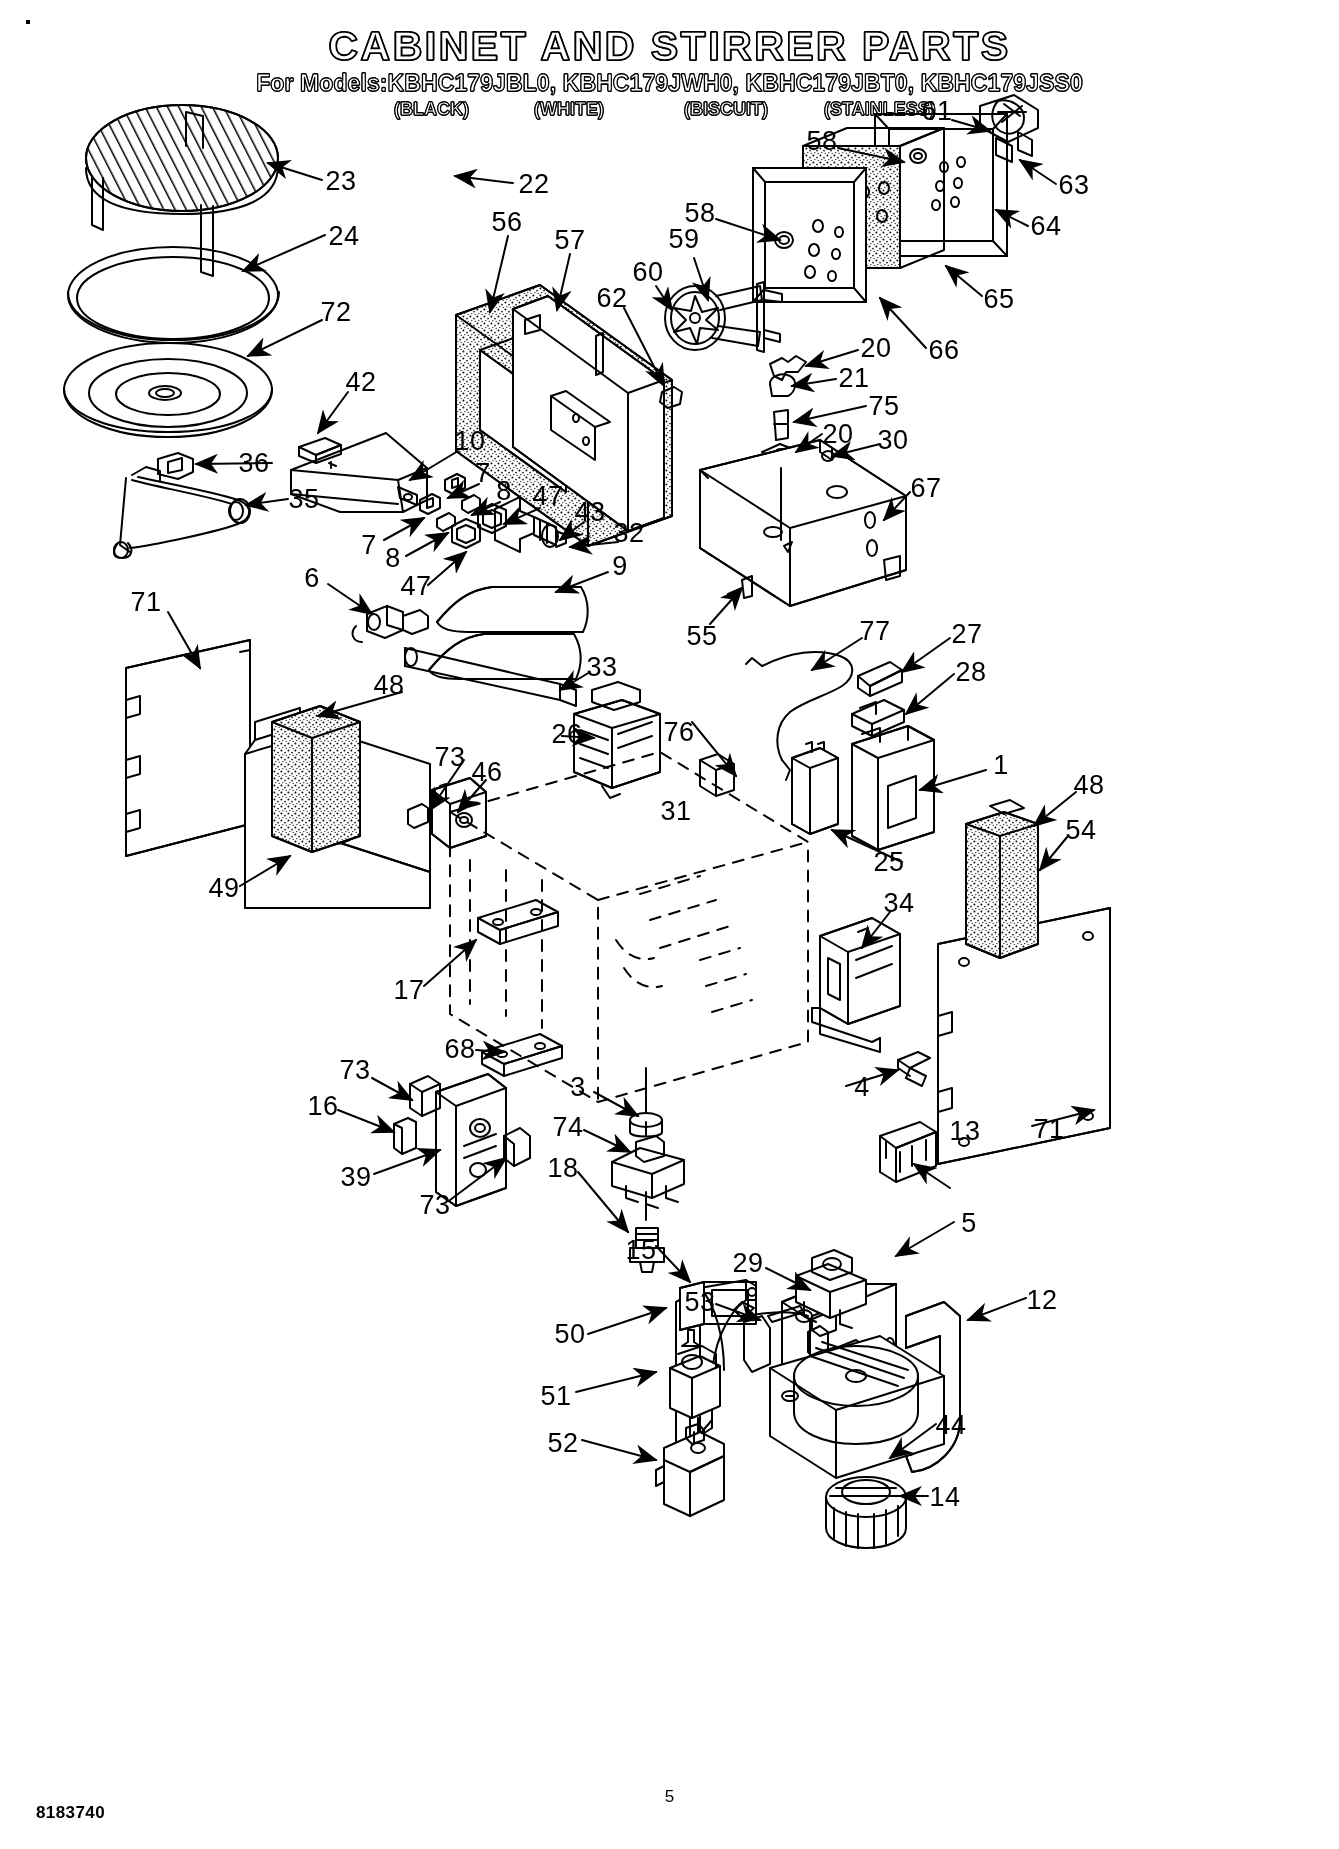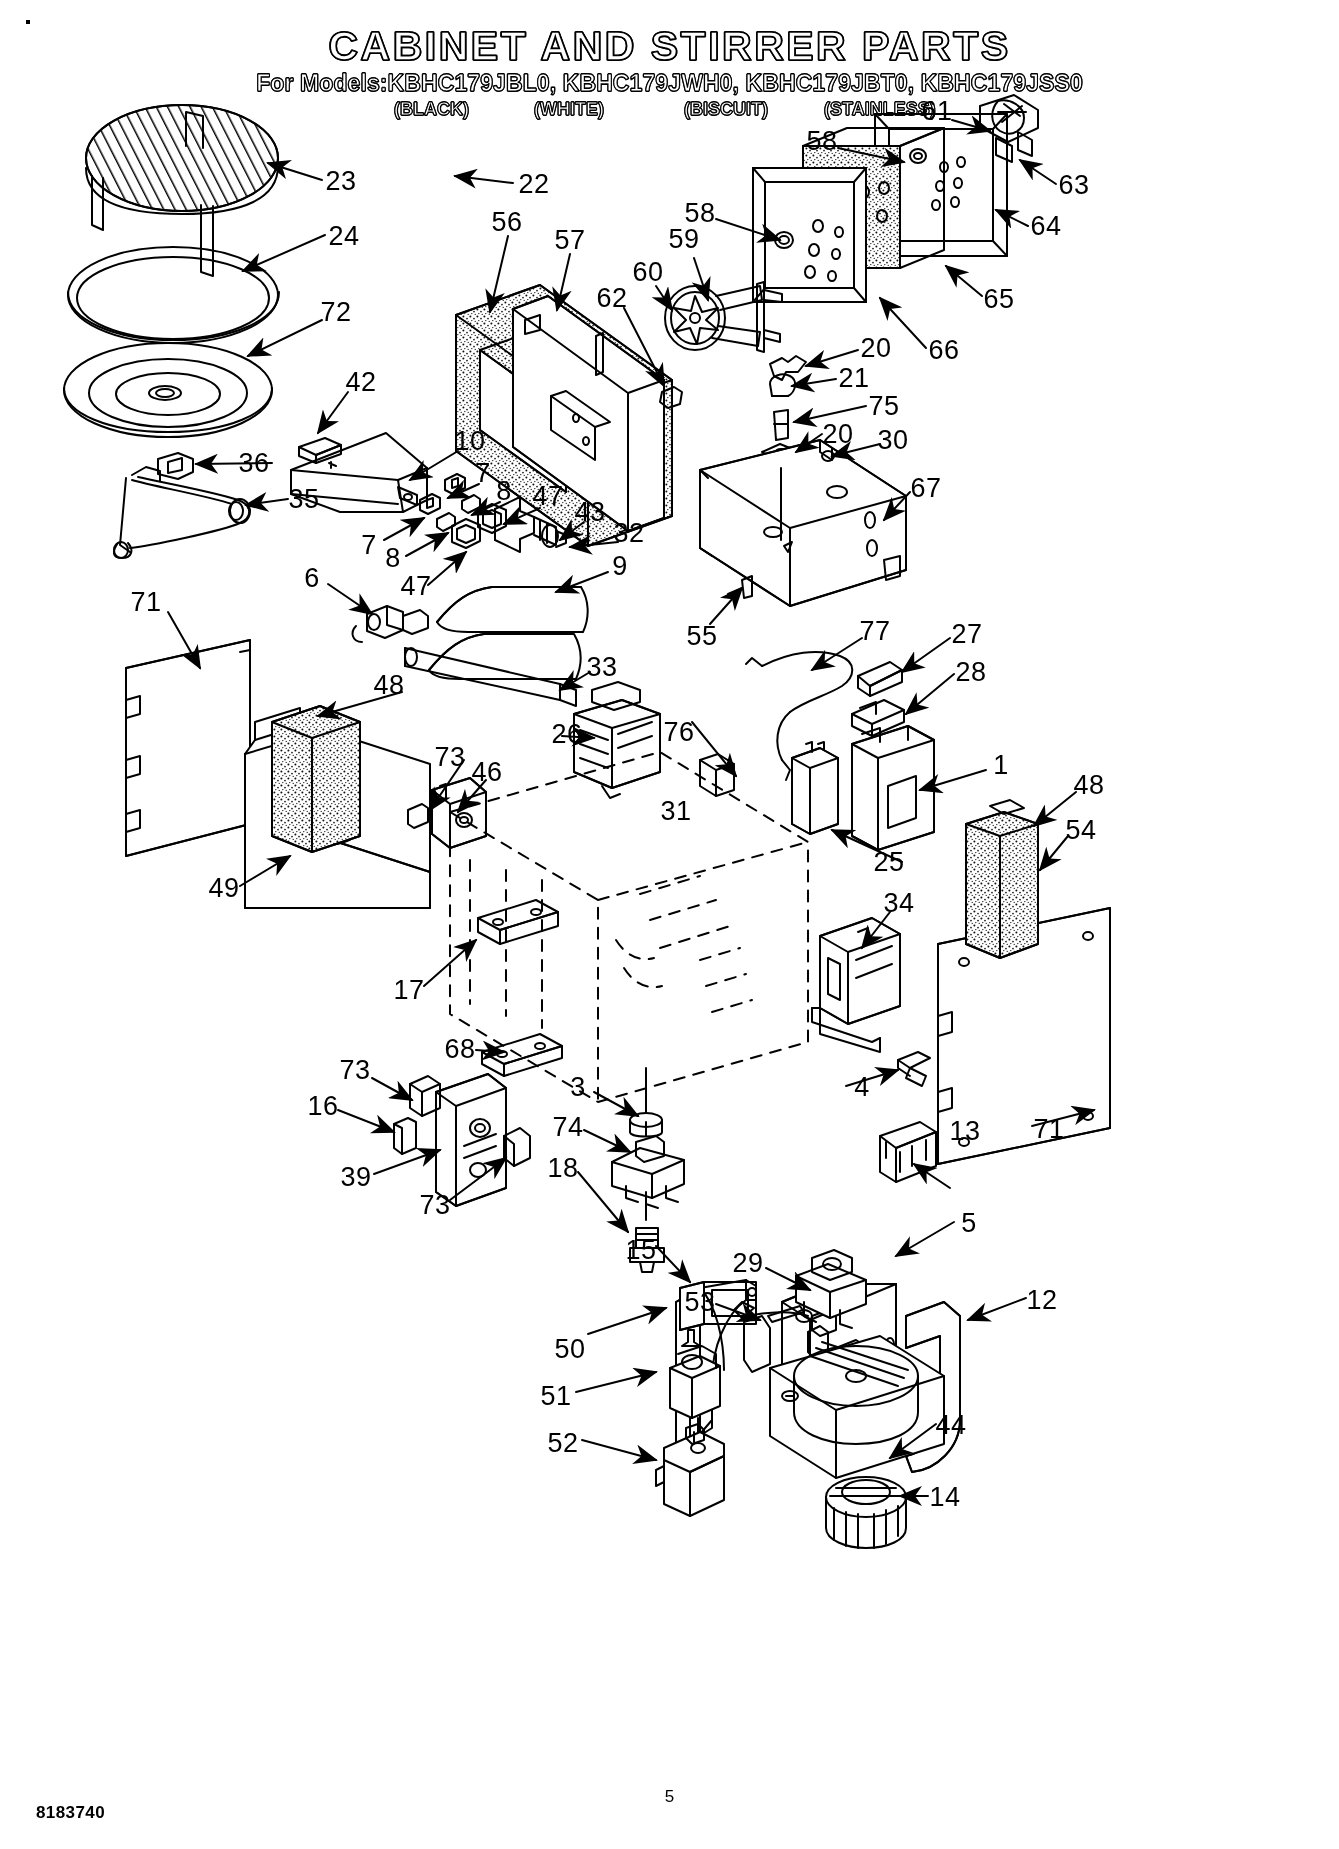--- a/index.html
+++ b/index.html
@@ -809,21 +809,21 @@
     <div class="callout" style="left: 568px; top: 1127px;">74</div>
     <div class="callout" style="left: 356px; top: 1177px;">39</div>
     <div class="callout" style="left: 435px; top: 1205px;">73</div>
     <div class="callout" style="left: 563px; top: 1168px;">18</div>
     <div class="callout" style="left: 965px; top: 1131px;">13</div>
     <div class="callout" style="left: 969px; top: 1223px;">5</div>
     <div class="callout" style="left: 641px; top: 1250px;">15</div>
     <div class="callout" style="left: 748px; top: 1263px; text-align: right;">29</div>
     <div class="callout" style="left: 1042px; top: 1300px;">12</div>
     <div class="callout" style="left: 700px; top: 1302px;">53</div>
-    <div class="callout" style="left: 570px; top: 1334px; margin-top: 15px;">50</div>
+    <div class="callout" style="left: 570px; top: 1334px;">50</div>
     <div class="callout" style="left: 556px; top: 1396px;">51</div>
     <div class="callout" style="left: 563px; top: 1443px;">52</div>
     <div class="callout" style="left: 951px; top: 1425px;">44</div>
     <div class="callout" style="left: 945px; top: 1497px;">14</div>
   </div>
 
 <div id="footer">
   <div id="part-number">8183740</div>
   <div id="page-number">5</div>
 </div>

